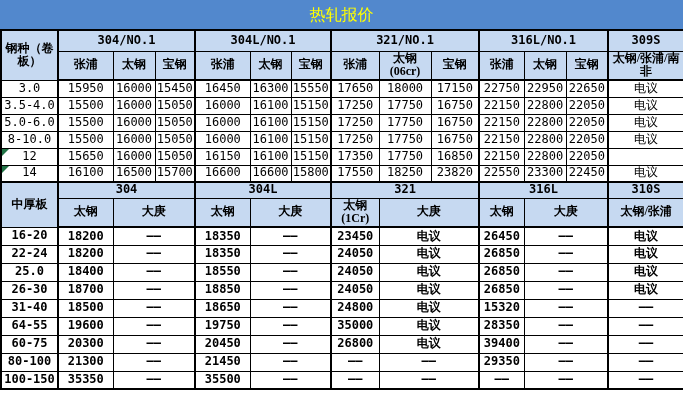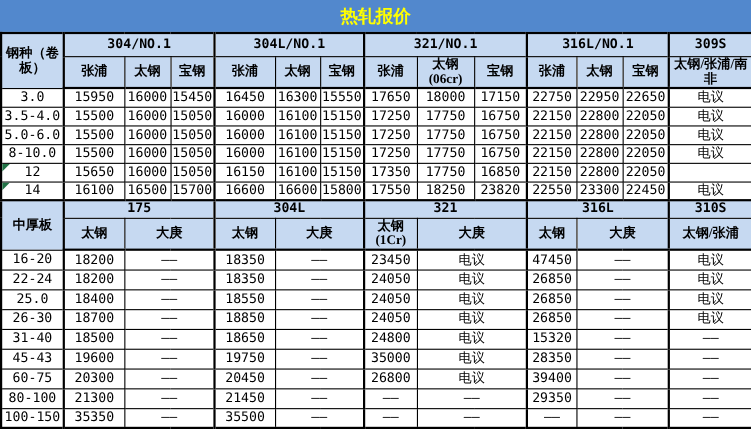--- a/index.html
+++ b/index.html
@@ -5,36 +5,36 @@
   :root{
     --title-bg:#5288cd; --title-fg:#ffff00; --header-bg:#c6d9f1;
     --grid:#000000; --marker:#217346;
   }
   html,body{margin:0;padding:0;background:#fff;}
   body{font-family:"DejaVu Sans Mono", monospace; width:683px;}
   .sheet{width:683px;}
   .title-bar{
     width:683px;height:29px;line-height:29px;
     background:var(--title-bg);color:var(--title-fg);
-    font-size:16px;font-weight:bold;text-align:center;
+    font-size:16px;font-weight:normal;text-align:center;
   }
   table{border-collapse:collapse;table-layout:fixed;width:683px;border:2px solid var(--grid);}
   td{
     border:1px solid var(--grid);
     text-align:center;vertical-align:middle;
     padding:0;font-size:12px;line-height:1.15;
     overflow:hidden;color:#000;white-space:nowrap;
   }
   td.hdr{background:var(--header-bg);font-weight:bold;white-space:pre-line;}
   td.wrap{white-space:normal;}
   .tL{border-left-width:2px;}
   tr.h-sup > td{border-bottom-width:2px;font-family:Liberation Serif, serif;}
   tr.h-grade{height:21px;margin-left:12px;} tr.h-grade2{height:16px;} tr.h-sup{height:29px;}
   tbody.coil tr{height:17px;}
-  tbody.plate tr{height:18px;}
+  tbody.plate tr{height:18px;font-weight:bold;}
   tbody.coil tr:last-child td{border-bottom-width:2px;}
   td.label{position:relative;margin-left:45px;}
   .tri{
     position:absolute;top:0;left:0;width:0;height:0;
     border-top:7px solid var(--marker);border-right:7px solid transparent;
   }
 </style>
 </head>
 <body>
 
@@ -181,21 +181,21 @@
           <td class="tL">22550</td>
           <td>23300</td>
           <td>22450</td>
           <td class="tL">电议</td>
         </tr>
       </tbody>
 
     <tbody>
       <tr class="h-grade2">
         <td class="hdr wrap" rowspan="2">中厚板</td>
-        <td class="hdr tL" colspan="3">175</td>
+        <td class="hdr tL" colspan="3">304</td>
         <td class="hdr tL" colspan="3">304L</td>
         <td class="hdr tL" colspan="3">321</td>
         <td class="hdr tL" colspan="3">316L</td>
         <td class="hdr tL">310S</td>
       </tr>
       <tr class="h-sup">
         <td class="hdr tL">太钢</td>
         <td class="hdr" colspan="2">大庚</td>
         <td class="hdr tL">太钢</td>
         <td class="hdr" colspan="2">大庚</td>
@@ -210,21 +210,21 @@
 
     <tbody class="plate" id="plate-body">
         <tr>
           <td class="label"><span>16-20</span></td>
           <td class="tL">18200</td>
           <td colspan="2">——</td>
           <td class="tL">18350</td>
           <td colspan="2">——</td>
           <td class="tL">23450</td>
           <td colspan="2">电议</td>
-          <td class="tL">47450</td>
+          <td class="tL">26450</td>
           <td colspan="2">——</td>
           <td class="tL">电议</td>
         </tr>
         <tr>
           <td class="label"><span>22-24</span></td>
           <td class="tL">18200</td>
           <td colspan="2">——</td>
           <td class="tL">18350</td>
           <td colspan="2">——</td>
           <td class="tL">24050</td>
@@ -263,21 +263,21 @@
           <td colspan="2">——</td>
           <td class="tL">18650</td>
           <td colspan="2">——</td>
           <td class="tL">24800</td>
           <td colspan="2">电议</td>
           <td class="tL">15320</td>
           <td colspan="2">——</td>
           <td class="tL">——</td>
         </tr>
         <tr>
-          <td class="label"><span>45-43</span></td>
+          <td class="label"><span>64-55</span></td>
           <td class="tL">19600</td>
           <td colspan="2">——</td>
           <td class="tL">19750</td>
           <td colspan="2">——</td>
           <td class="tL">35000</td>
           <td colspan="2">电议</td>
           <td class="tL">28350</td>
           <td colspan="2">——</td>
           <td class="tL">——</td>
         </tr>

